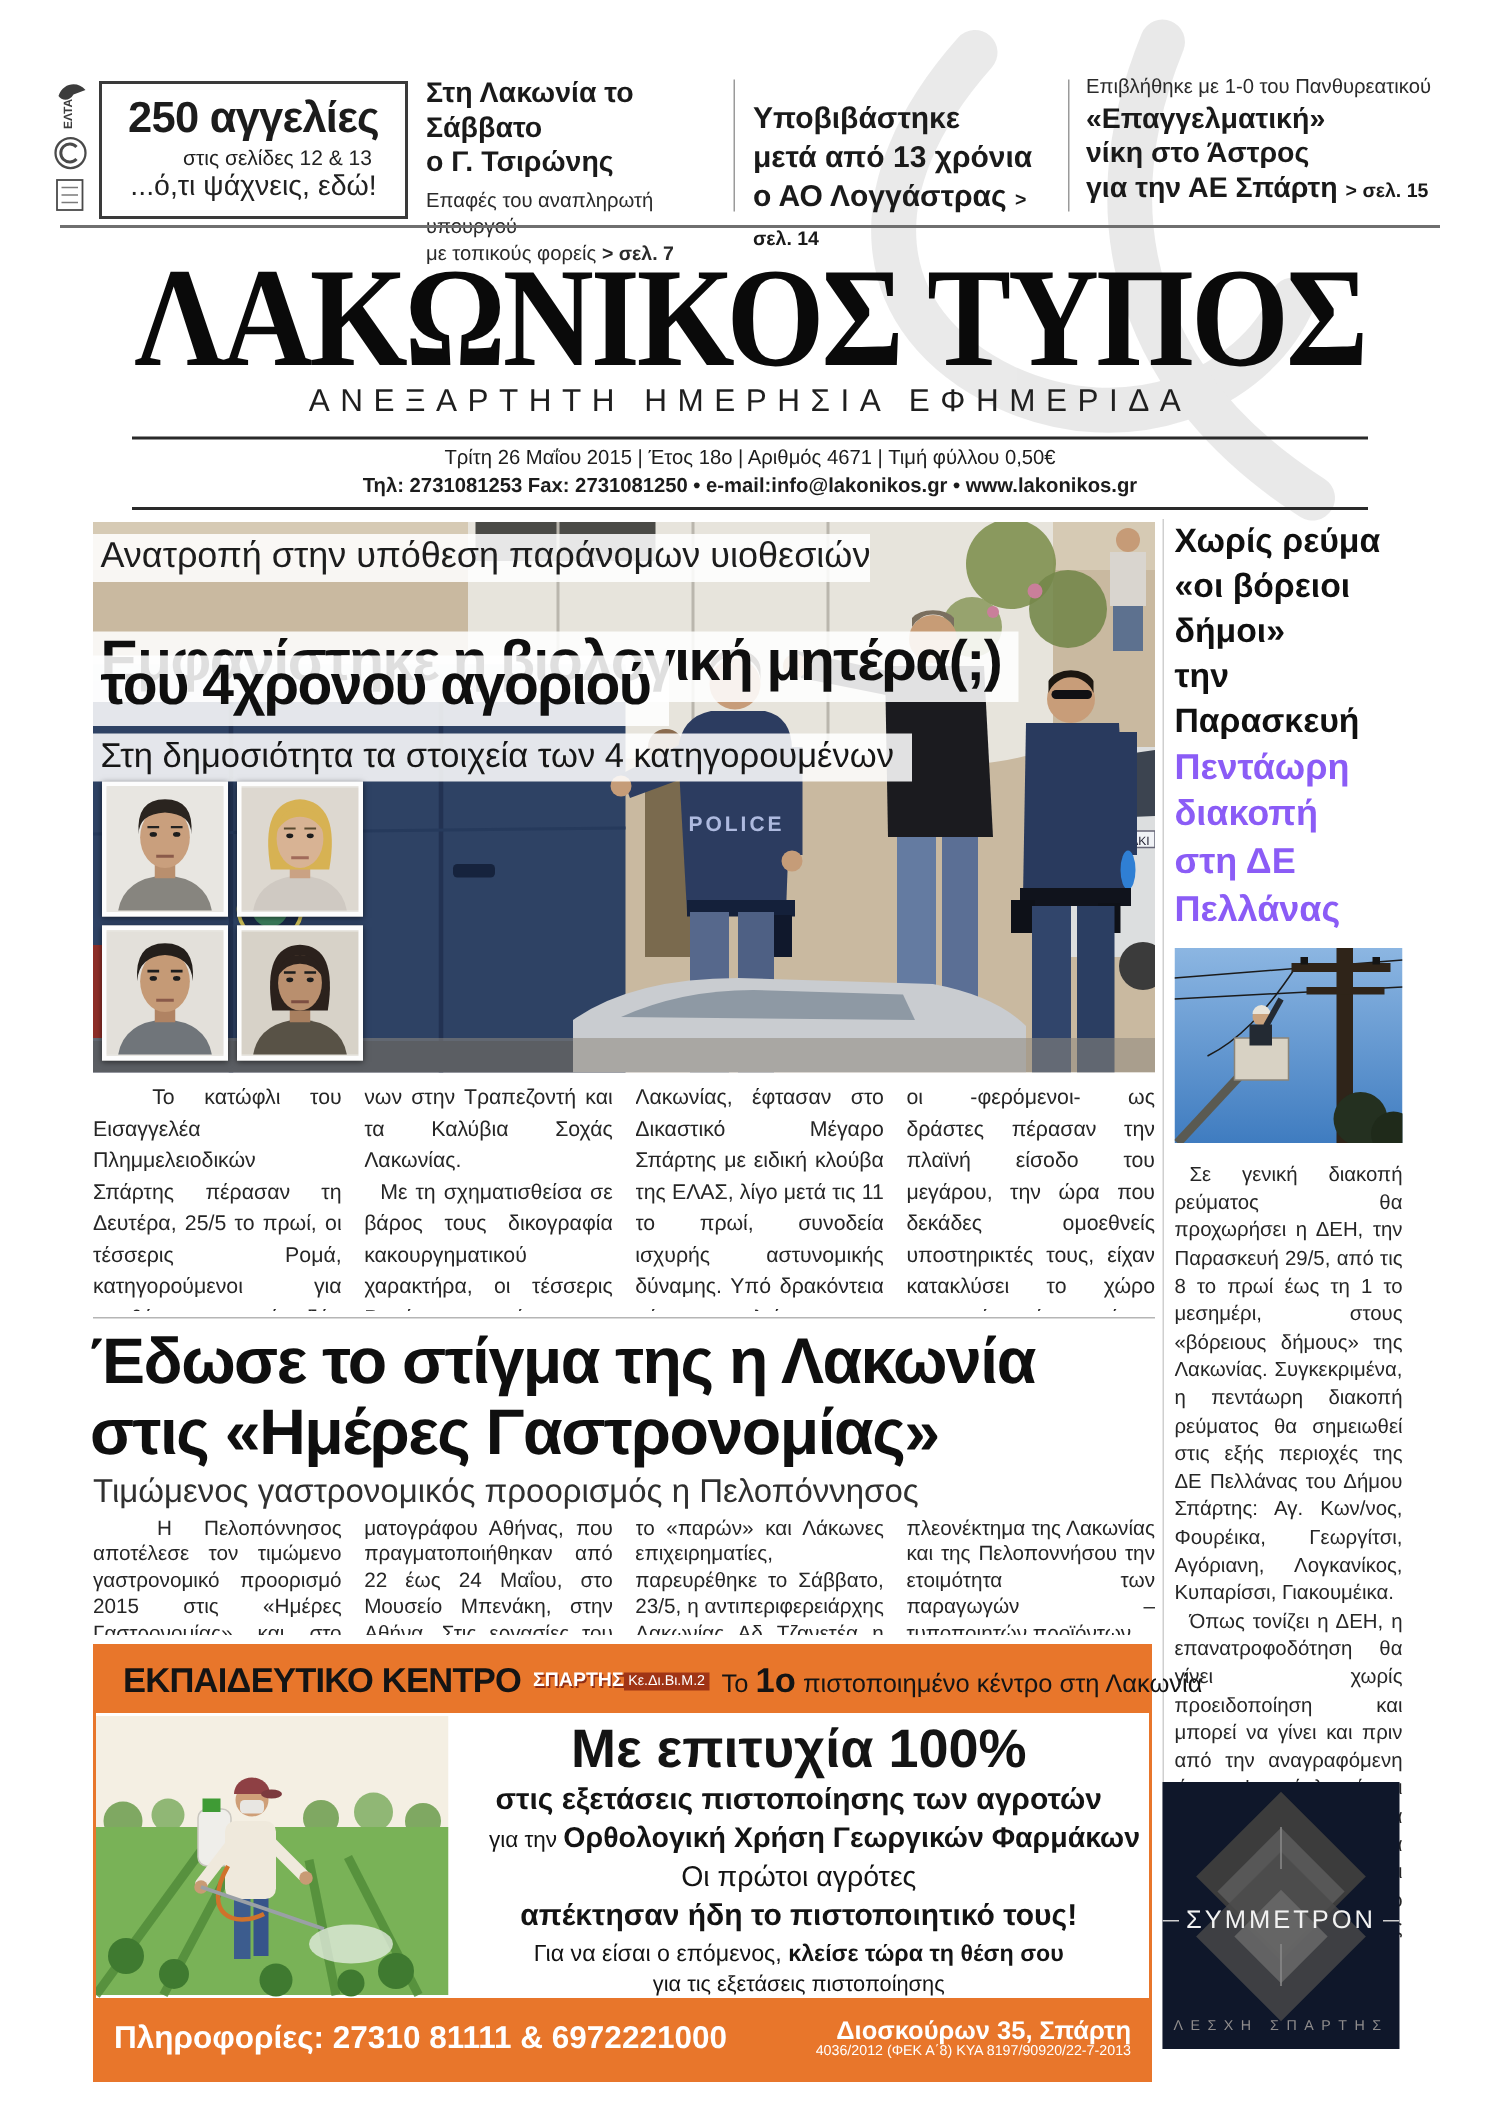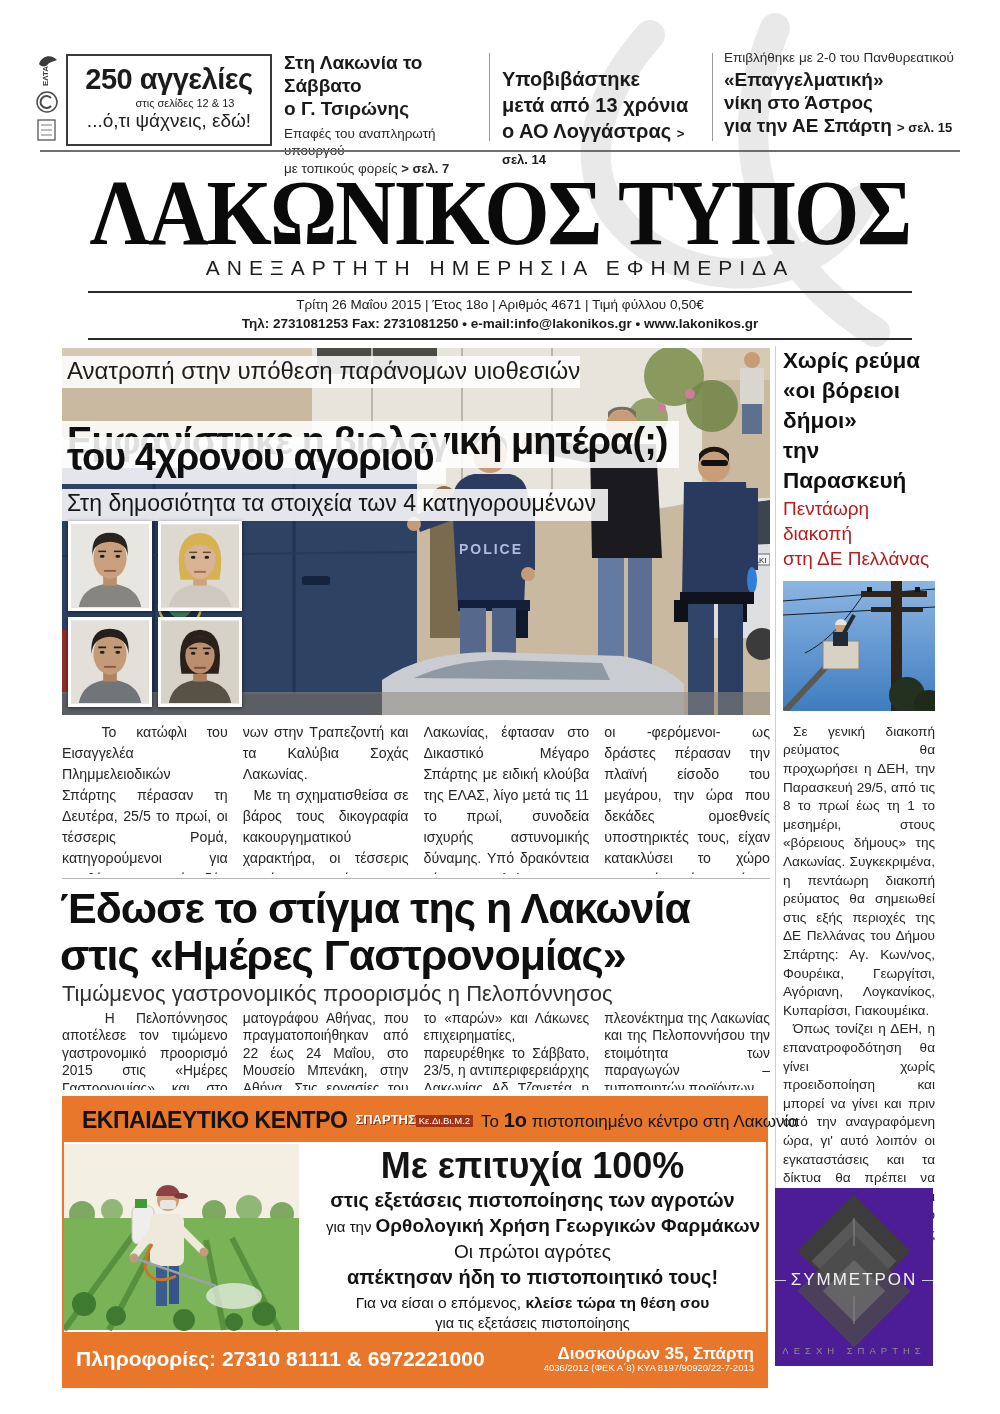--- a/index.html
+++ b/index.html
@@ -9,21 +9,21 @@
   .b{font-weight:bold;}
   .pre{white-space:pre-line;}
 
   
   .watermark{left:500px;top:10px;z-index:0;}
 
   
   .postal{left:34px;top:52px;z-index:1;}
   .cbox{left:66px;top:54px;width:202px;height:88px;border:2px solid #3a3a3a;text-align:center;z-index:1;background:#fff;}
   .cbox .cb-title{font-size:29px;font-weight:bold;margin-top:7px;letter-spacing:-.5px;}
-  .cbox .cb-l2{font-size:11px;margin-top:1px;color:#222;padding-left:32px;}
+  .cbox .cb-l2{font-size:14px;margin-top:1px;color:#222;padding-left:32px;}
   .cbox .cb-l3{font-size:19px;margin-top:1px;color:#222;}
   .teaser{z-index:1;}
   .t1{left:284px;top:51px;width:198px;}
   .t2{left:502px;top:66px;width:204px;}
   .t3{left:724px;top:50px;width:232px;}
   .t-title{font-size:19px;line-height:1.22;font-weight:bold;color:#1a1a1a;}
   .t2 .t-title{font-size:20px;line-height:1.3;}
   .t-sub{font-size:13.5px;line-height:1.3;margin-top:4px;color:#2a2a2a;}
   .t-kicker{font-size:13.5px;color:#2a2a2a;margin-bottom:3px;}
   .t-page{font-size:13px;font-weight:bold;}
@@ -65,49 +65,49 @@
 
   
   .adbox{left:62px;top:1096px;width:706px;height:292px;border:2px solid #e8762b;box-sizing:border-box;
          background:#fff;display:flex;flex-direction:column;z-index:1;}
   .ad-head{height:44px;background:#e8762b;display:flex;align-items:center;padding:0 10px;gap:8px;flex:none;}
   .ad-brand{font-size:23px;font-weight:800;color:#141414;letter-spacing:-.5px;white-space:nowrap;}
   .ad-chip{display:flex;line-height:1;}
   .chip-city{font-size:13px;font-weight:bold;color:#fff;text-shadow:1px 1px 0 #8f2d15;}
   .chip-cert{font-size:9.5px;color:#fff;background:#a03415;padding:1px 3px;margin-top:2px;}
   .ad-tag{margin-left:auto;font-size:17px;color:#141414;white-space:nowrap;}
-  .ad-tag .num{font-size:20px;font-weight:bold;text-align:center;}
+  .ad-tag .num{font-size:23px;font-weight:bold;text-align:center;}
   .ad-body{flex:1;display:flex;overflow:hidden;}
   .ad-photo{width:235px;flex:none;}
   .ad-text{flex:1;text-align:center;padding-top:5px;color:#141414;}
   .al1{font-size:36px;font-weight:bold;line-height:1.08;}
   .al2{font-size:20px;font-weight:bold;margin-top:3px;}
   .al3{font-size:15px;margin-top:3px;margin-left:21px;} .al3 .bb{font-size:19px;font-weight:bold;}
   .al4{font-size:19px;margin-top:4px;}
   .al5{font-size:20px;font-weight:bold;margin-top:3px;}
   .al6{font-size:15.5px;margin-top:5px;}
   .al7{font-size:14.5px;margin-top:3px;}
   .ad-foot{height:54px;background:#e8762b;display:flex;align-items:center;padding:0 12px;flex:none;}
   .foot-info{font-size:21px;font-weight:bold;color:#fff;white-space:nowrap;}
   .foot-right{margin-left:auto;text-align:right;color:#fff;line-height:1.15;}
   .foot-addr{font-size:17px;font-weight:bold;}
   .foot-legal{font-size:9.5px;}
 
   
   .vrule{left:775px;top:346px;width:1px;height:1020px;background:#cfcfcf;}
   .sidebar{left:783px;top:346px;width:152px;z-index:1;}
   .sb-title{font-size:22.5px;font-weight:bold;line-height:1.33;color:#101010;}
-  .sb-sub{font-size:19px;line-height:1.32;color:#b91c1c;}
+  .sb-sub{font-size:24px;line-height:1.32;color:#8b5cf6;font-weight:bold;}
   .sb-photo{margin-top:10px;display:block;}
   .sb-body{margin-top:12px;font-size:13.6px;line-height:18.6px;color:#262626;text-align:justify;
            height:522px;overflow:hidden;}
   .sb-body p{margin:0;text-indent:10px;}
 
   
-  .symmetron{left:775px;top:1188px;width:158px;height:178px;background:#4c1d95;overflow:hidden;z-index:2;}
+  .symmetron{left:775px;top:1188px;width:158px;height:178px;background:#0f172a;overflow:hidden;z-index:2;}
   .sym-name{position:absolute;left:0;right:0;top:82px;display:flex;align-items:center;gap:5px;
             color:#f2f2f2;font-size:17px;letter-spacing:2px;justify-content:center;}
   .sym-name .dash{width:16px;height:1px;background:#cfcfcf;}
   .sym-sub{position:absolute;left:0;right:0;bottom:10px;text-align:center;color:#8f8c8c;
            font-size:9.5px;letter-spacing:5px;}
 </style>
 </head>
 <body>
 
 <div class="page">
@@ -143,21 +143,21 @@
 με τοπικούς φορείς </span><span class="t-page">&gt; σελ. 7</span></div>
   </div>
   <div class="abs vdiv d1"></div>
   <div class="abs teaser t2">
     <div class="t-title pre"><span>Υποβιβάστηκε
 μετά από 13 χρόνια
 ο ΑΟ Λογγάστρας </span><span class="t-page">&gt; σελ. 14</span></div>
   </div>
   <div class="abs vdiv d2"></div>
   <div class="abs teaser t3">
-    <div class="t-kicker">Επιβλήθηκε με 2-0 του Πανθυρεατικού</div>
+    <div class="t-kicker">Επιβλήθηκε με 1-0 του Πανθυρεατικού</div>
     <div class="t-title pre"><span>«Επαγγελματική»
 νίκη στο Άστρος
 για την ΑΕ Σπάρτη </span><span class="t-page">&gt; σελ. 15</span></div>
   </div>
   <div class="abs rule r-top"></div>
 
   <h1 class="abs mast-title">ΛΑΚΩΝΙΚΟΣ ΤΥΠΟΣ</h1>
   <div class="abs mast-sub">ΑΝΕΞΑΡΤΗΤΗ ΗΜΕΡΗΣΙΑ ΕΦΗΜΕΡΙΔΑ</div>
   <div class="abs r-m1"></div>
   <div class="abs dateline">Τρίτη 26 Μαΐου 2015 | Έτος 18ο | Αριθμός 4671 | Τιμή φύλλου 0,50€</div>

